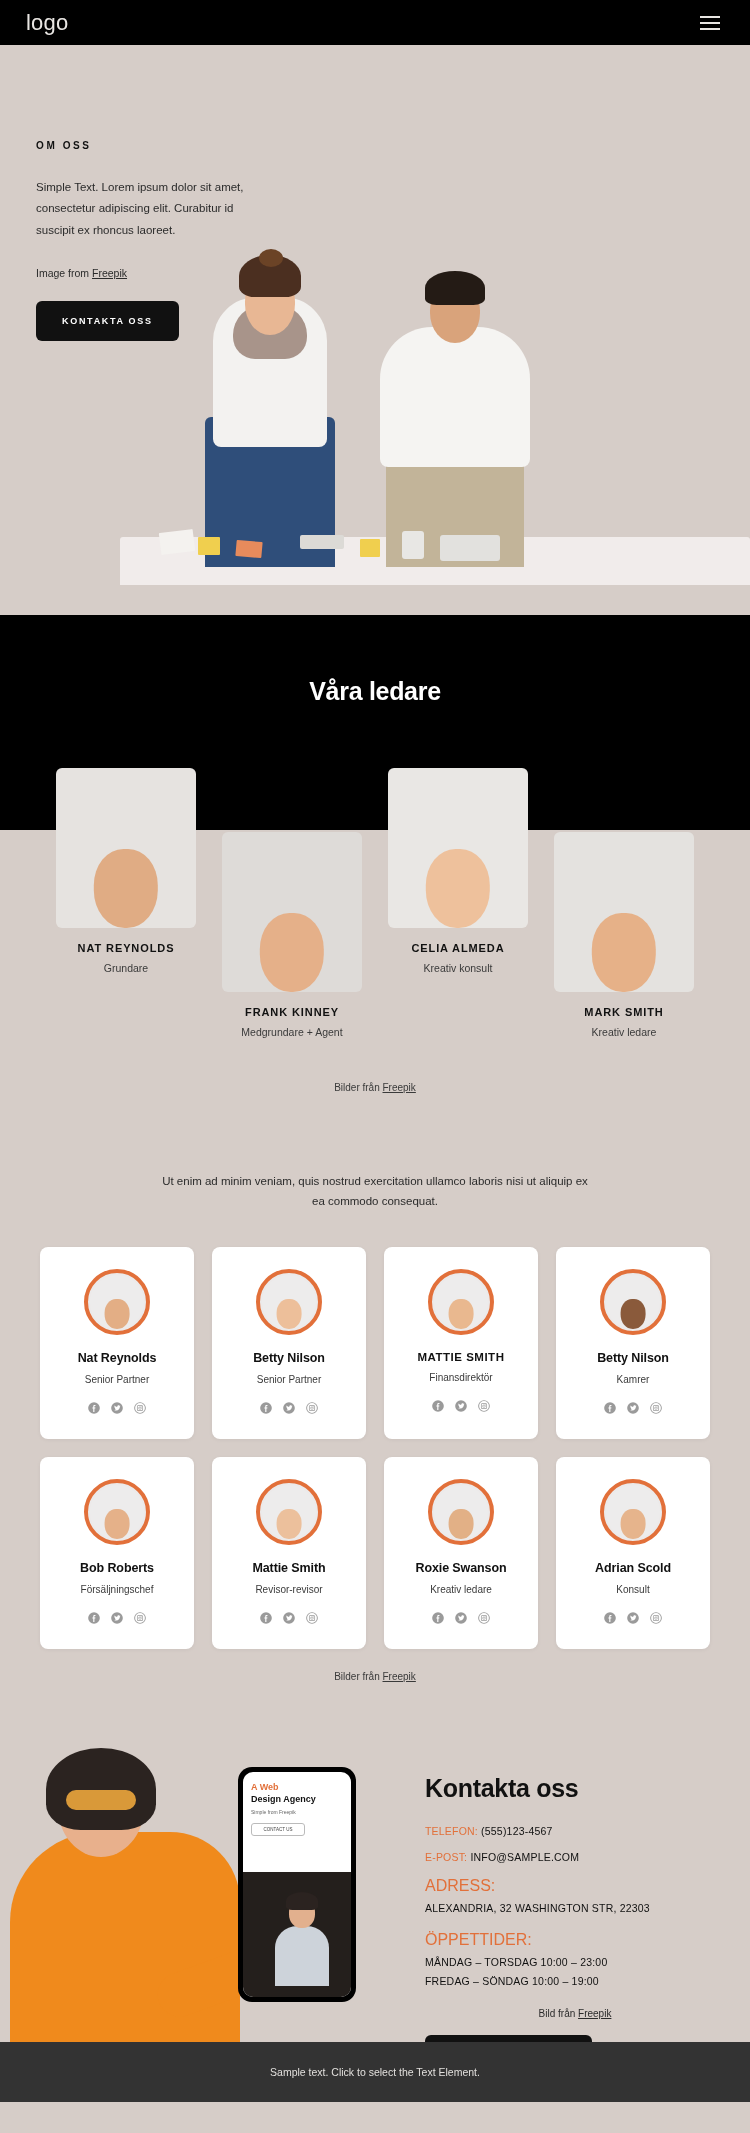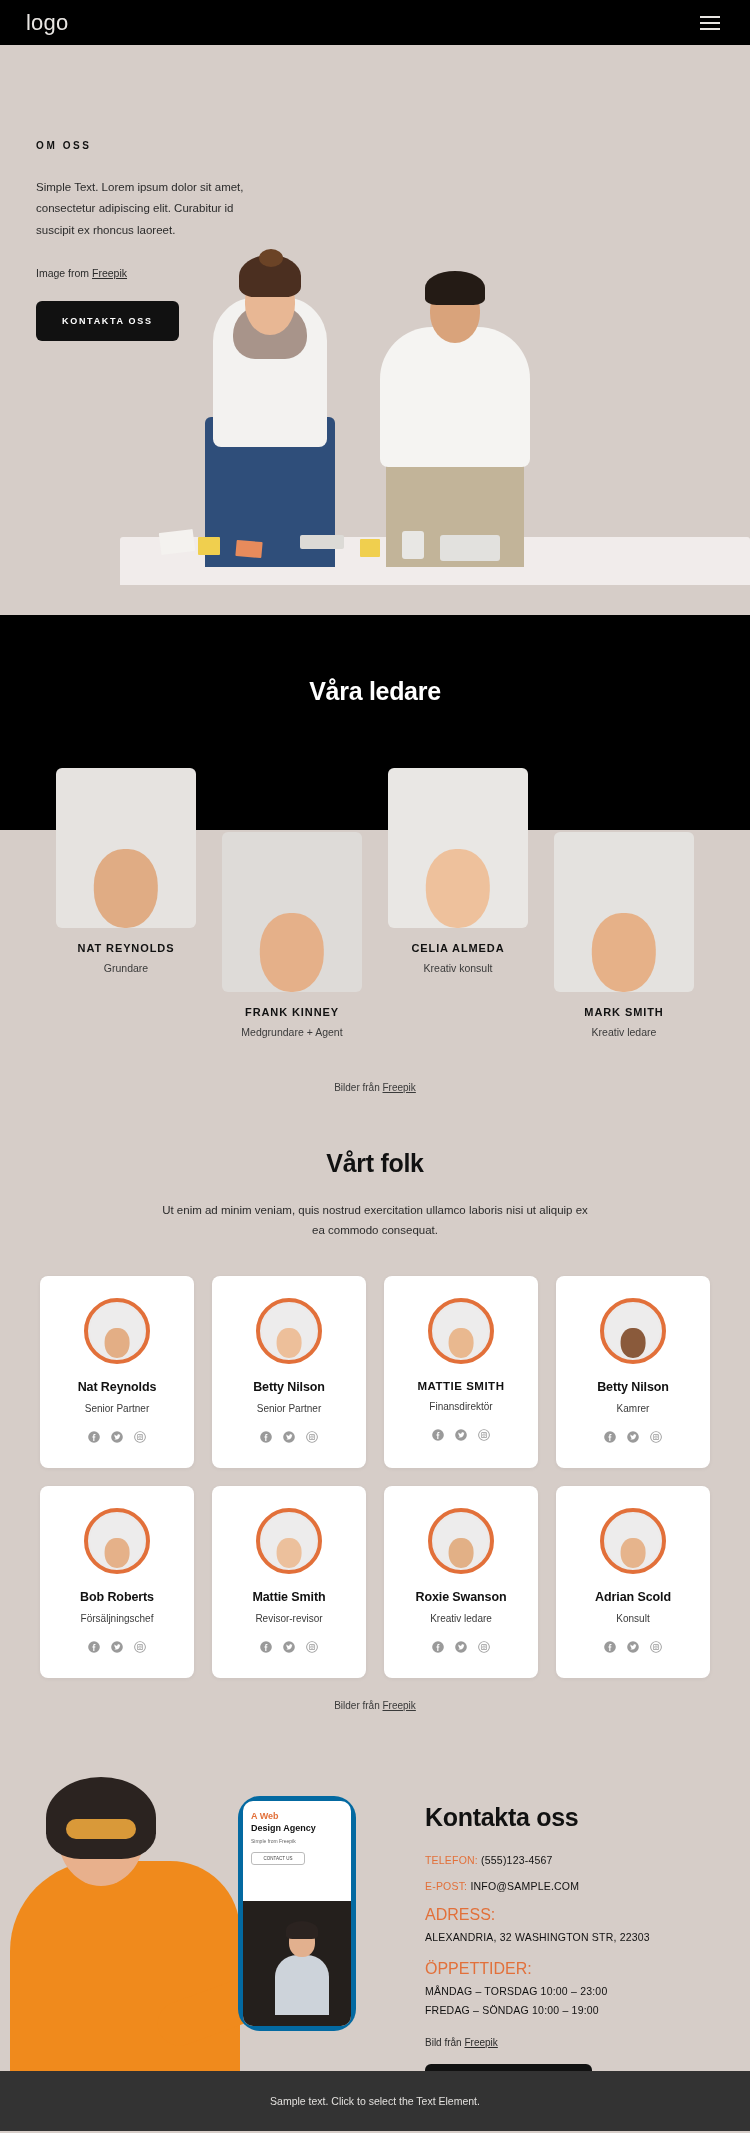--- a/index.html
+++ b/index.html
@@ -152,21 +152,21 @@
   }
   .contact-h2 {
     font-size:25px; font-weight:700; color:#111; margin-bottom:22px;
     letter-spacing:-.3px;
   }
   .info-line { font-size:10.5px; margin-bottom:14px; color:#111; letter-spacing:.2px; }
   .lbl { color:#e2703a; font-weight:400; }
   .info-block { margin-bottom:14px; }
   .info-block .lbl { display:block; margin-bottom:3px; }
   .info-block .val { font-size:10.5px; color:#111; line-height:1.5; letter-spacing:.2px; }
-  .contact-credit { font-size:10px; color:#2b2b2b; margin:18px 0 16px 0; }
+  .contact-credit { font-size:10px; color:#2b2b2b; margin:18px 0 16px 0;text-align:center; }
   .contact-credit a { color:#2b2b2b; text-decoration:underline; }
 
   
   .w-body {
     position:absolute; left:10px; bottom:0; width:230px; height:210px;
     background:#f08a1c; border-radius:90px 70px 0 0;
   }
   .w-head {
     position:absolute; left:58px; bottom:185px; width:86px; height:100px;
     background:#e8b08c; border-radius:46% 46% 50% 50%;
@@ -178,21 +178,21 @@
   .w-glass {
     position:absolute; left:66px; bottom:232px; width:70px; height:20px;
     border-radius:10px; background:#e8a43c; opacity:.92;
   }
   .w-arm {
     position:absolute; left:155px; bottom:40px; width:130px; height:44px;
     background:#f08a1c; border-radius:24px; transform:rotate(-20deg);
   }
   .phone {
     position:absolute; left:238px; bottom:40px; width:118px; height:235px;
-    background:#0369a1; border-radius:22px; padding:5px; z-index:3;
+    background:#000000; border-radius:14px; padding:5px; z-index:3;
   }
   .phone-screen {
     width:100%; height:100%; background:#fff; border-radius:10px; overflow:hidden;
     position:relative;
   }
   .ph-title { font-size:9px; font-weight:700; color:#111; padding:10px 8px 0 8px; line-height:1.25; }
   .ph-title .or { color:#e2703a; }
   .ph-sub { font-size:5px; color:#666; padding:4px 8px; }
   .ph-btn {
     margin:4px 8px; font-size:4.5px; border:1px solid #bbb; border-radius:3px;
@@ -318,21 +318,20 @@
       </div>
 
     </div>
 
     <div class="leaders-credit">
       <span>Bilder från </span><a href="#">Freepik</a>
     </div>
   </div>
 
   <div class="people">
-    <h2 class="people-h2">Vårt folk</h2>
     <p class="people-sub">Ut enim ad minim veniam, quis nostrud exercitation ullamco laboris nisi ut aliquip ex ea commodo consequat.</p>
 
     <div class="cards" id="people-grid">
         <div class="card">
           <div class="ring">
             <div class="inner">
               <div class="face">
                 <div class="shoulders" style="background:#c9cdd2"></div>
                 <div class="head" style="background:#e3ae85"></div>
                 <div class="hair" style="background:#3a2a1c"></div>

